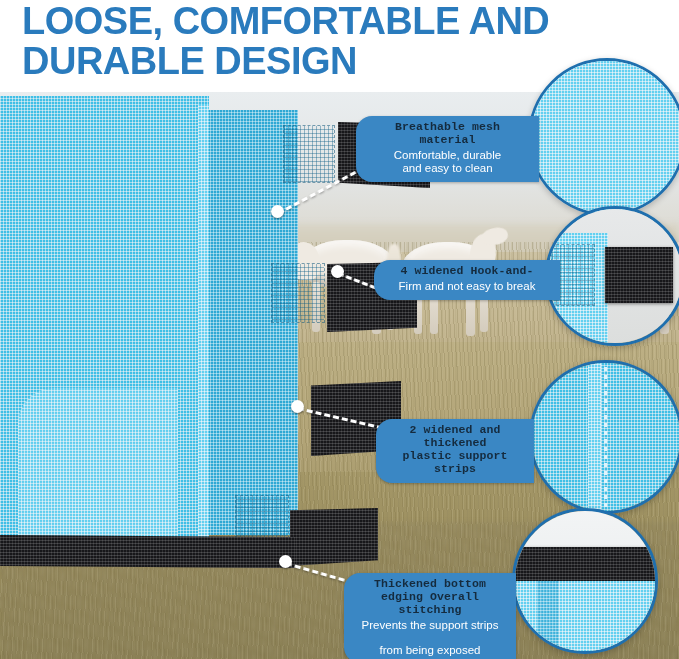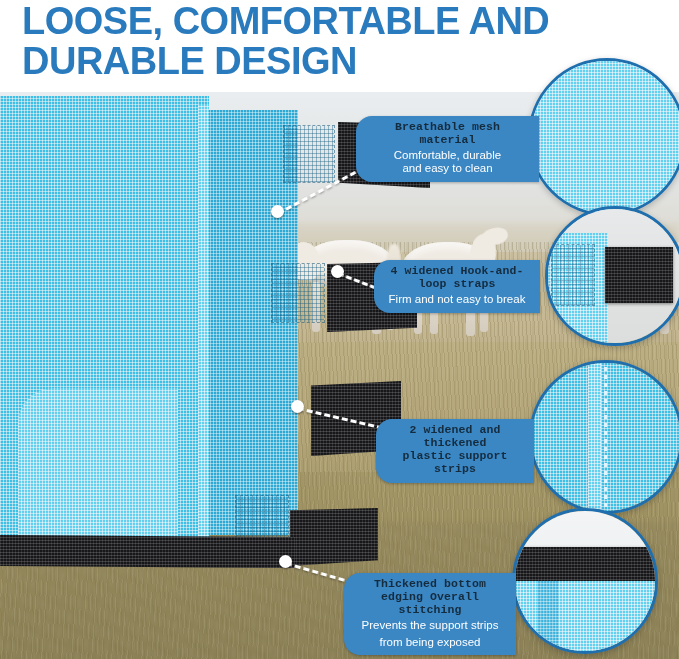--- a/index.html
+++ b/index.html
@@ -225,36 +225,35 @@
     <div class="mesh-lite" style="position:absolute;left:-4px;top:70px;width:150px;height:74px;"></div>
     <div class="mesh-dark" style="position:absolute;left:22px;top:70px;width:22px;height:74px;opacity:.75;"></div>
   </div>
 
   <div class="callout" style="left:356px;top:116px;width:183px;border-radius:16px 0 0 16px;font-size:11.5px;">
     <span class="c-title">Breathable mesh material</span>
     <span class="c-sub">Comfortable, durable</span>
     <span class="c-sub" style="margin-top:0;">and easy to clean</span>
   </div>
 
-  <div class="callout" style="left:374px;top:260px;width:166px;border-radius:16px 0 0 16px;font-size:11.5px;">
+  <div class="callout" style="left:374px;top:260px;width:186px;border-radius:16px 0 0 16px;font-size:11.5px;">
     <span class="c-title">4 widened Hook-and-</span>
-    <span class="c-title">loop straps</span>
     <span class="c-sub">Firm and not easy to break</span>
   </div>
 
   <div class="callout" style="left:376px;top:419px;width:158px;border-radius:16px 0 0 16px;font-size:11.5px;">
     <span class="c-title">2 widened and thickened</span>
     <span class="c-title">plastic support strips</span>
   </div>
 
   <div class="callout" style="left:344px;top:573px;width:172px;border-radius:16px 0 0 16px;font-size:11.5px;">
     <span class="c-title">Thickened bottom</span>
     <span class="c-title">edging Overall stitching</span>
     <span class="c-sub">Prevents the support strips</span>
-    <span class="c-sub" style="margin-top:4px;">from being exposed</span>
+    <span class="c-sub" style="margin-top:12px;">from being exposed</span>
   </div>
 
   <div class="title">
     <span>LOOSE, COMFORTABLE AND</span>
     <span>DURABLE DESIGN</span>
   </div>
 
 </div>
 
 </body></html>

